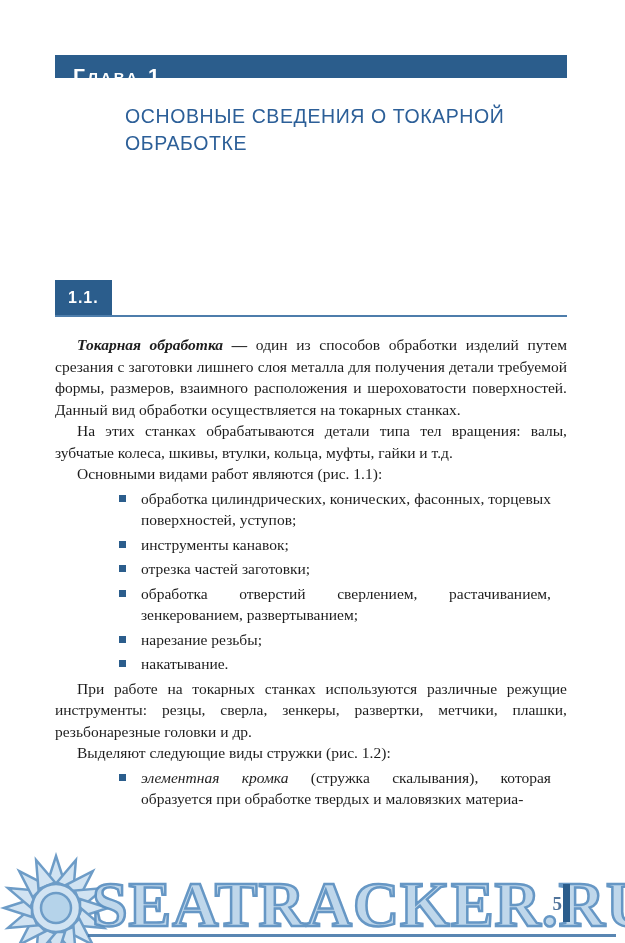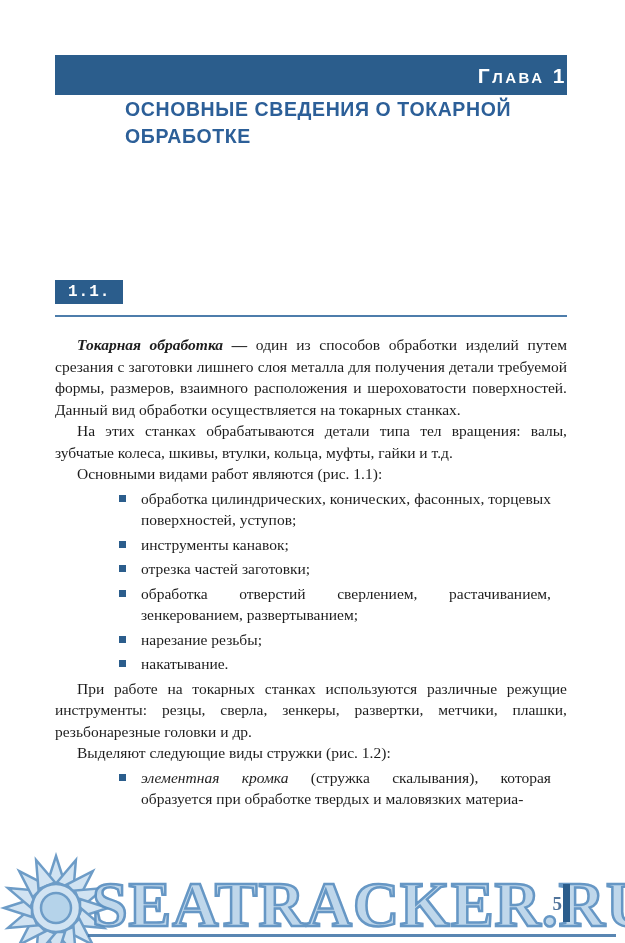--- a/index.html
+++ b/index.html
@@ -11,43 +11,42 @@
     --page-number-color:#51749b;
   }
   *{margin:0;padding:0;box-sizing:border-box;}
   html,body{background:#ffffff;}
   .page{
     position:relative;width:625px;height:943px;background:#ffffff;
     overflow:hidden;font-family:"Liberation Serif",serif;color:var(--body-text);
   }
   
   .chapter-bar{
-    position:absolute;top:55px;left:55px;width:512px;height:40px;
+    position:absolute;top:55px;left:55px;width:512px;height:23px;
     background:var(--accent-blue);
-    text-align:right;
   }
   .chapter-label{
     display:block;line-height:41px;padding-left:18px;color:#ffffff;
     font-family:"Liberation Sans",sans-serif;font-weight:bold;font-size:21px;
     font-variant:small-caps;letter-spacing:2.5px;
   }
   .chapter-title{
-    position:absolute;top:96px;left:125px;width:452px;
-    font-family:"Liberation Sans",sans-serif;font-weight:bold;font-size:19.5px;
+    position:absolute;top:103px;left:125px;width:452px;
+    font-family:"Liberation Sans",sans-serif;font-weight:normal;font-size:19.5px;
     line-height:27px;letter-spacing:.6px;color:var(--title-blue);
   }
   
   .section-head{
     position:absolute;top:280px;left:55px;width:512px;
     display:flex;align-items:center;gap:13px;
   }
   .section-num{
     background:var(--accent-blue);color:#ffffff;
-    font-family:Liberation Mono, monospace;font-weight:bold;font-size:16px;
-    letter-spacing:1px;padding:3px 13px;
+    font-family:Liberation Sans, sans-serif;font-weight:bold;font-size:16px;
+    letter-spacing:1px;padding:9px 13px;
   }
   .section-title{
     font-family:"Liberation Sans",sans-serif;font-weight:bold;font-size:17px;
     letter-spacing:.4px;color:var(--title-blue);
   }
   .section-rule{
     position:absolute;top:315px;left:55px;width:512px;height:2px;
     background:#4d7dab;
   }
   

